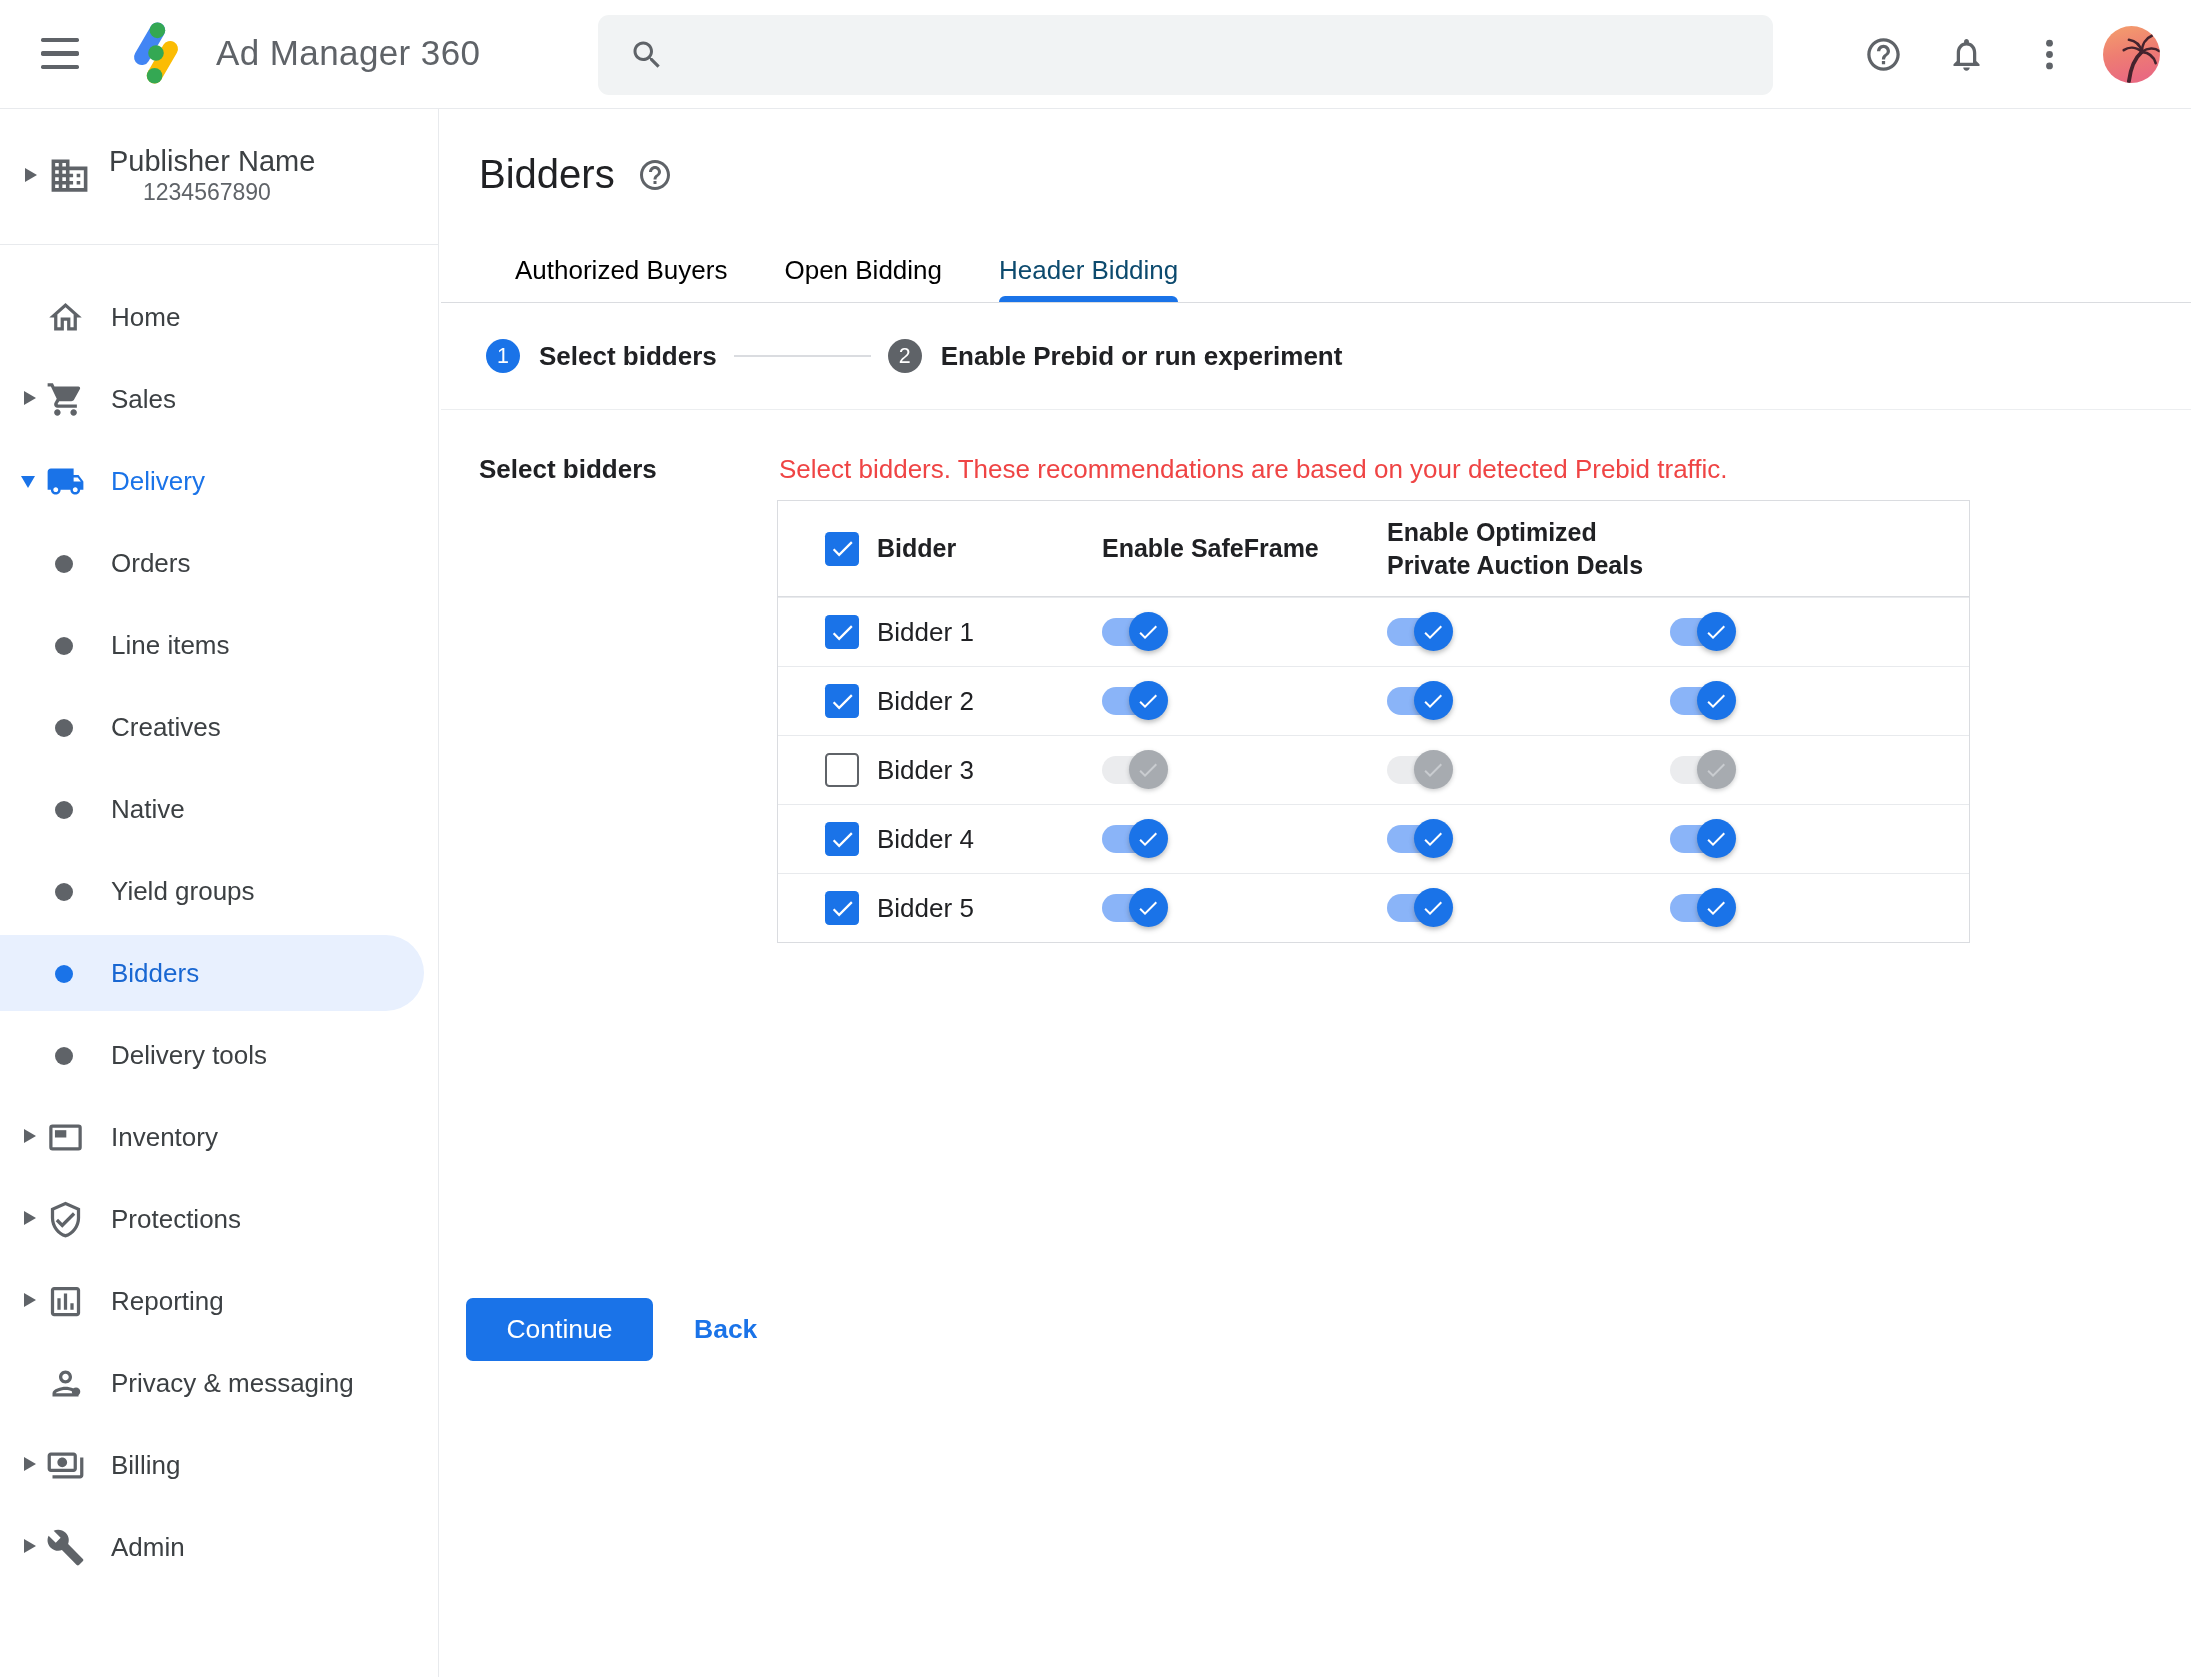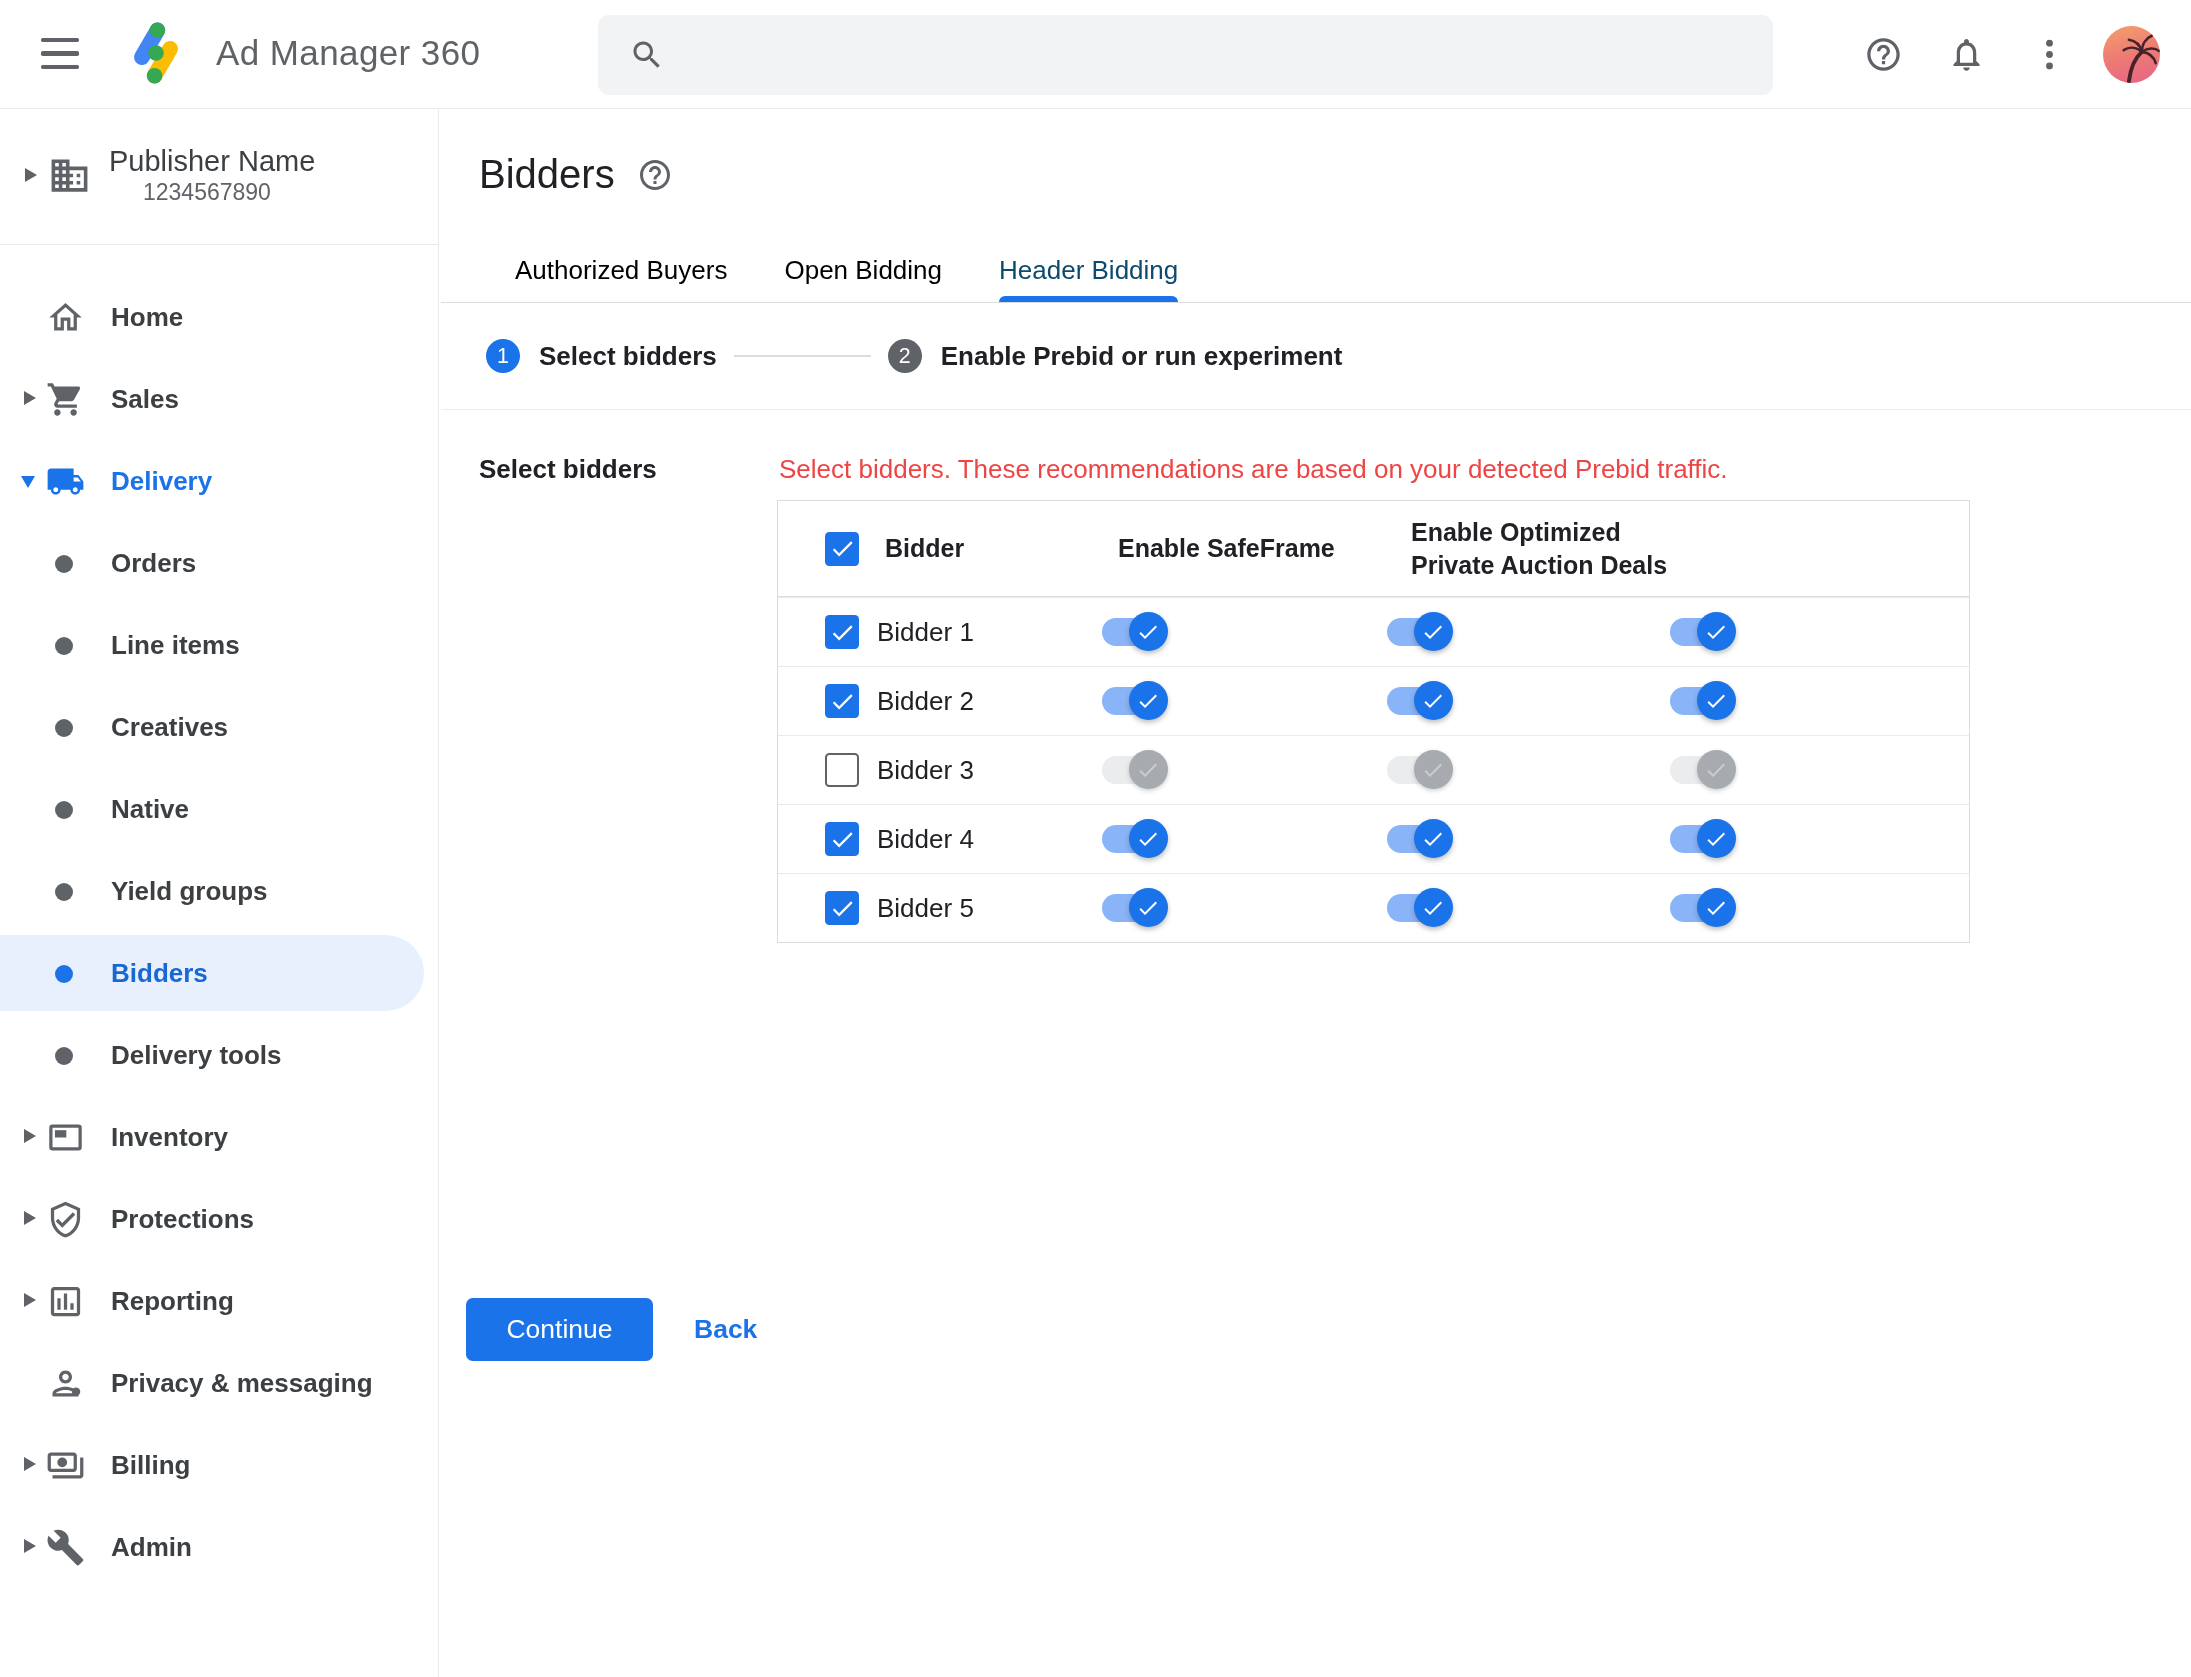--- a/index.html
+++ b/index.html
@@ -27,21 +27,21 @@
   .pub-id{position:absolute;left:109px;top:70px;font-size:23px;color:#5f6368;margin-left:34px;}
   .nav{position:absolute;top:138px;left:0;right:0;padding-top:29px;}
   .nav-item{position:relative;height:82px;cursor:pointer;}
   .nav-item .pill{position:absolute;left:0;right:13.7px;top:3.4px;bottom:3.4px;background:#e8f0fe;border-radius:0 41px 41px 0;}
   .arrow-r{width:0;height:0;border-left:12px solid #5f6368;border-top:7.7px solid transparent;border-bottom:7.7px solid transparent;position:absolute;left:24px;top:33px;}
   .arrow-d{width:0;height:0;border-top:12px solid #1a73e8;border-left:7.7px solid transparent;border-right:7.7px solid transparent;position:absolute;left:21.4px;top:36px;}
   .nav-icon{position:absolute;left:45px;top:20.5px;width:41px;height:41px;display:flex;align-items:center;justify-content:center;}
   .nav-icon svg{width:39px;height:39px;}
   .bullet{position:absolute;left:55px;top:33px;width:18px;height:18px;border-radius:50%;background:#5f6368;}
   .bullet.blue{background:#1a73e8;}
-  .nav-label{position:absolute;left:111px;top:50%;transform:translateY(-50%);font-size:26px;font-weight:700;color:#3c4043;white-space:nowrap;}
+  .nav-label{position:absolute;left:111px;top:50%;transform:translateY(-50%);font-size:26px;font-weight:400;color:#3c4043;white-space:nowrap;}
   .nav-label.blue{color:#1a73e8;}
   .nav-label.sel{color:#1967d2;}
 
   
   .main{position:absolute;top:109px;left:441px;width:1751px;height:1569px;background:#fff;}
   .title-row{position:absolute;left:38px;top:43px;display:flex;align-items:center;gap:22px;}
   .page-title{font-size:40px;color:#202124;}
   .help-round{width:36px;height:36px;}
   .tabs{position:absolute;left:0;right:0;top:143px;height:50px;border-bottom:1.7px solid #dadce0;box-sizing:content-box;display:flex;align-items:flex-end;padding-left:74px;gap:57px;}
   .tab{position:relative;font-size:26px;color:#000000;font-weight:500;padding-bottom:16.3px;white-space:nowrap;cursor:pointer;}
@@ -52,21 +52,21 @@
   .step-circle.inactive{background:#5f6368;}
   .step-label{font-size:26px;font-weight:600;color:#202124;margin-left:19px;white-space:nowrap;}
   .step-line{width:137px;height:1.7px;background:#dadce0;margin:0 17px;flex:none;}
 
   .content{position:absolute;left:0;right:0;top:300px;}
   .section-label{position:absolute;left:38px;top:45px;font-size:26px;font-weight:600;color:#202124;}
   .description{position:absolute;left:338px;top:45px;font-size:26px;color:#ef4444;}
 
   .btable{position:absolute;left:336px;top:91px;width:1193px;border:1.7px solid #dadce0;box-sizing:border-box;background:#fff;}
   .trow{display:grid;grid-template-columns:52px 225px 285px 283px auto;align-items:center;padding-left:47px;height:68px;border-top:1.7px solid #e8eaed;}
-  .trow.thead{height:95px;border-top:none;border-bottom:1.7px solid #dadce0;gap:8px;}
+  .trow.thead{height:95px;border-top:none;border-bottom:1.7px solid #dadce0;}
   .thead .col-h{font-size:25px;font-weight:600;color:#202124;line-height:33px;padding-right:24px;}
   .bidder-name{font-size:26px;color:#202124;}
   .cb{width:34px;height:34px;border-radius:4.3px;box-sizing:border-box;cursor:pointer;}
   .cb.checked{background:#1a73e8;display:flex;align-items:center;justify-content:center;}
   .cb.checked svg{width:27px;height:27px;}
   .cb.un{border:2.6px solid #5f6368;background:#fff;}
   .toggle{position:relative;width:67px;height:41px;cursor:pointer;}
   .toggle .track{position:absolute;left:0;top:6.8px;width:50px;height:28px;border-radius:14.6px;background:#8ab4f8;}
   .toggle .thumb{position:absolute;left:26.5px;top:0.9px;width:39px;height:39px;border-radius:50%;background:#1a73e8;display:flex;align-items:center;justify-content:center;box-shadow:0 2.6px 5.1px rgba(60,64,67,.35);}
   .toggle .thumb svg{width:24px;height:24px;}

